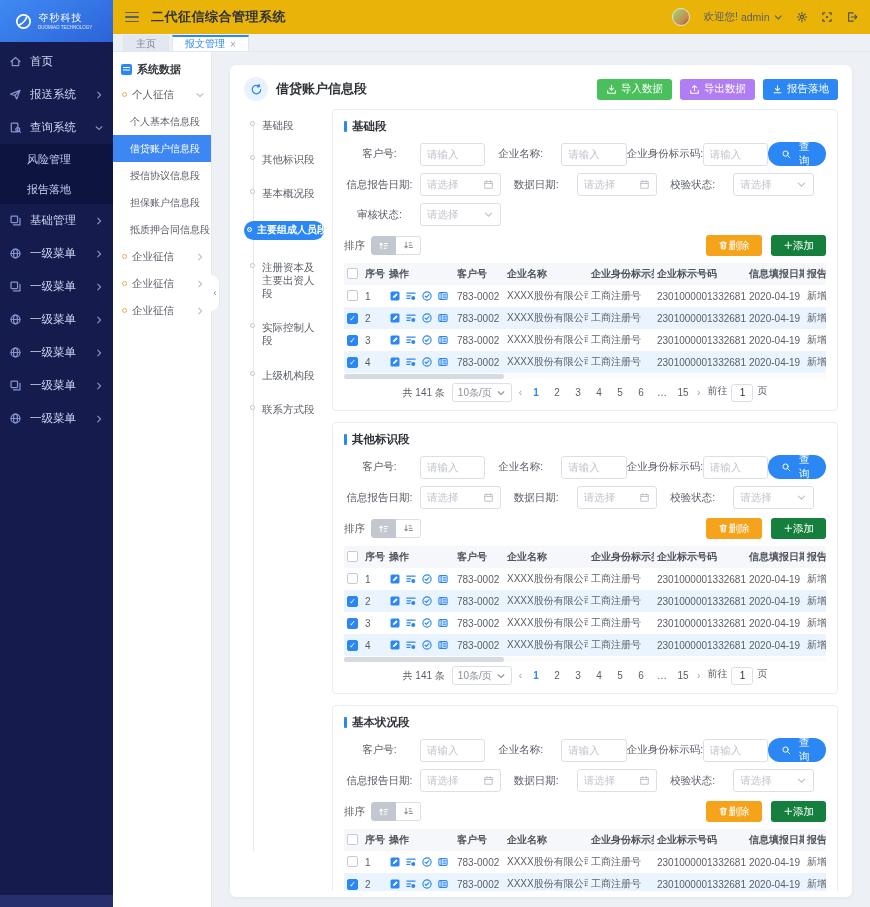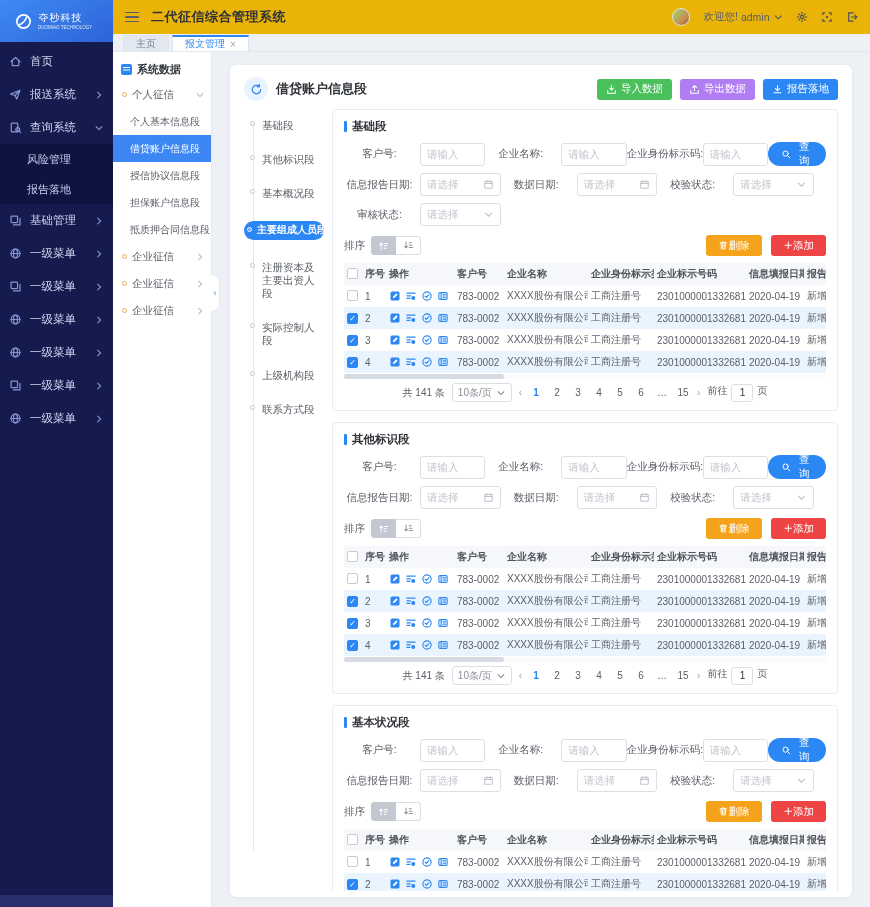--- a/index.html
+++ b/index.html
@@ -85,21 +85,21 @@
   .btn-query{margin-left:auto;height:24px;border:none;border-radius:13px;background:#2b87f3;color:#fff;font-size:10.5px;padding:0 13px;display:flex;align-items:center;gap:4px;cursor:pointer;font-family:Liberation Sans, sans-serif}
   .toolbar{display:flex;align-items:center;margin:9px 0 7px}
   .sort-label{font-size:10.5px;color:#5a5e66;margin-right:6px}
   .sort-group{display:flex}
   .sort-btn{width:25px;height:19px;border:1px solid #dcdfe6;background:#fff;color:#909399;display:flex;align-items:center;justify-content:center;cursor:pointer;font-size:11px}
   .sort-btn:first-child{border-radius:3px 0 0 3px}
   .sort-btn:last-child{border-radius:0 3px 3px 0;border-left:none}
   .sort-btn.active{background:#c3c7cf;border-color:#c3c7cf;color:#fff}
   .btn-pill{height:21px;border:none;border-radius:3px;color:#fff;font-size:10.5px;padding:0 12px;display:flex;align-items:center;cursor:pointer;font-family:inherit}
   .btn-delete{margin-left:auto;background:#f5a31a}
-  .btn-add{margin-left:9px;background:#ef4444}
+  .btn-add{margin-left:9px;background:#15803d}
   .twrap{overflow:hidden;border-radius:2px}
   table{border-collapse:collapse;table-layout:fixed;width:548px}
   th{background:#f5f7fa;color:#4f545c;font-weight:bold;font-size:10px;height:22px;text-align:left;padding:0 3px;white-space:nowrap;overflow:hidden}
   td{font-size:10px;color:#5a5e66;height:22px;padding:0 3px;white-space:nowrap;overflow:hidden}
   tbody tr:nth-child(even){background:#eaf4ff}
   .cb{width:11px;height:11px;border:1px solid #c6cad2;border-radius:2px;background:#fff;display:inline-flex;align-items:center;justify-content:center;cursor:pointer}
   .cb.on{background:#2b87f3;border-color:#2b87f3;color:#fff;font-size:8px}
   .ops{display:flex;gap:4px;color:#2b87f3}
   .ops .ic{font-size:12px;cursor:pointer}
   .hscroll{height:5px;background:#fbfbfc;position:relative;margin-top:1px}

